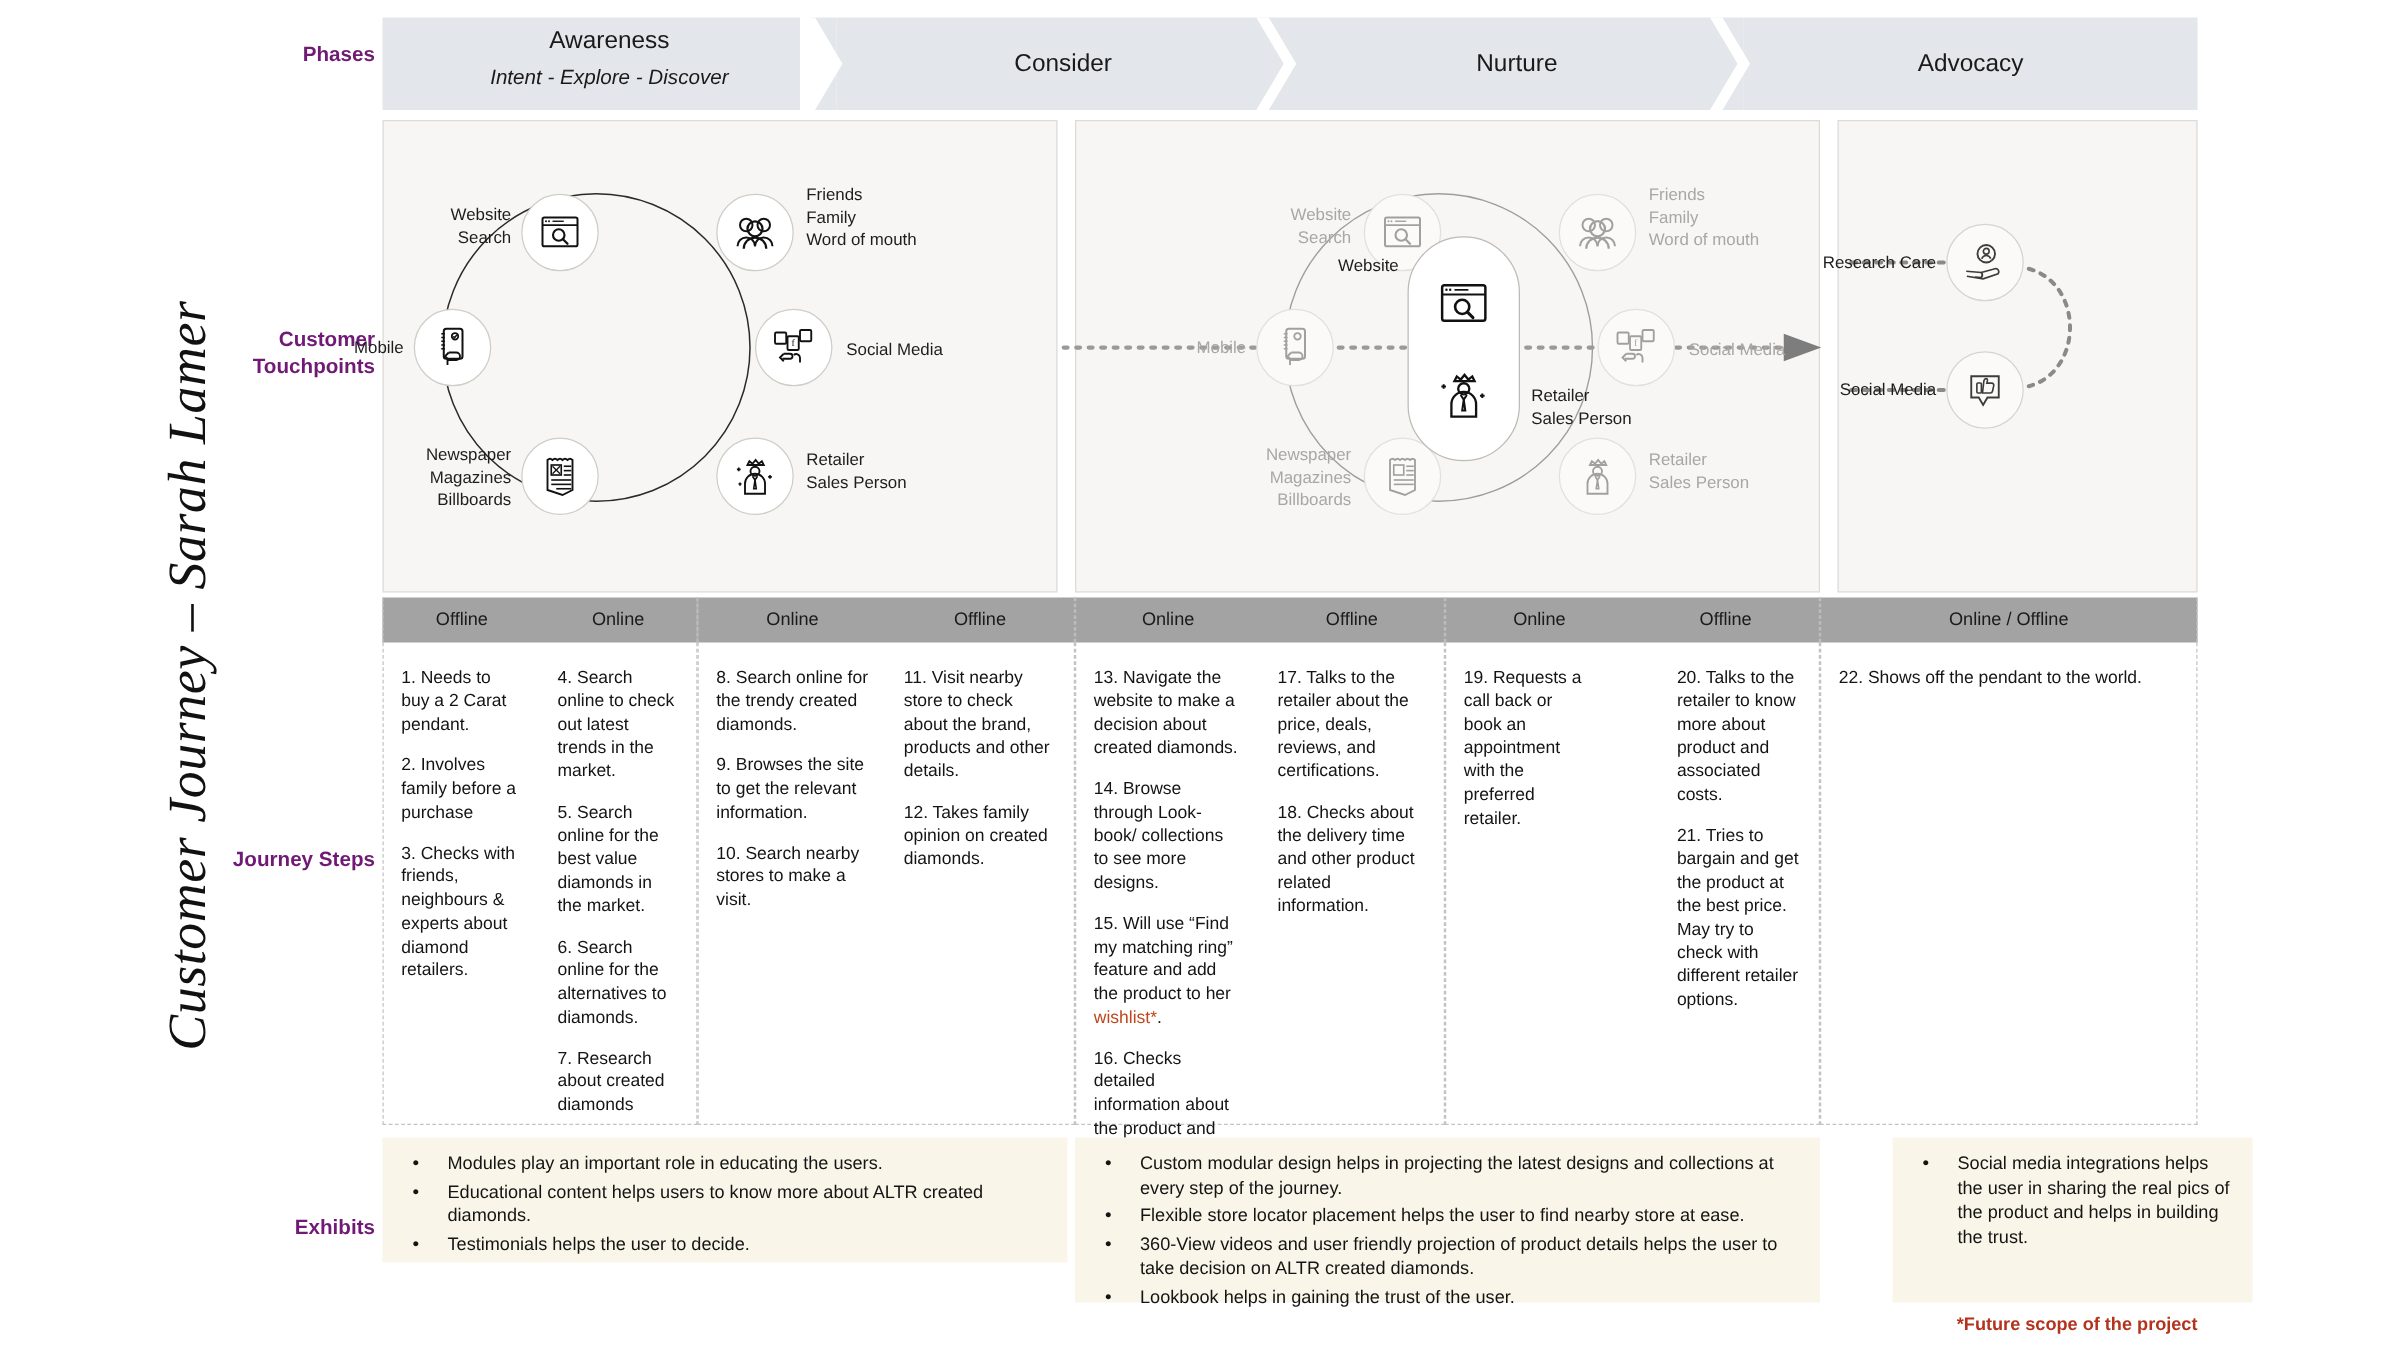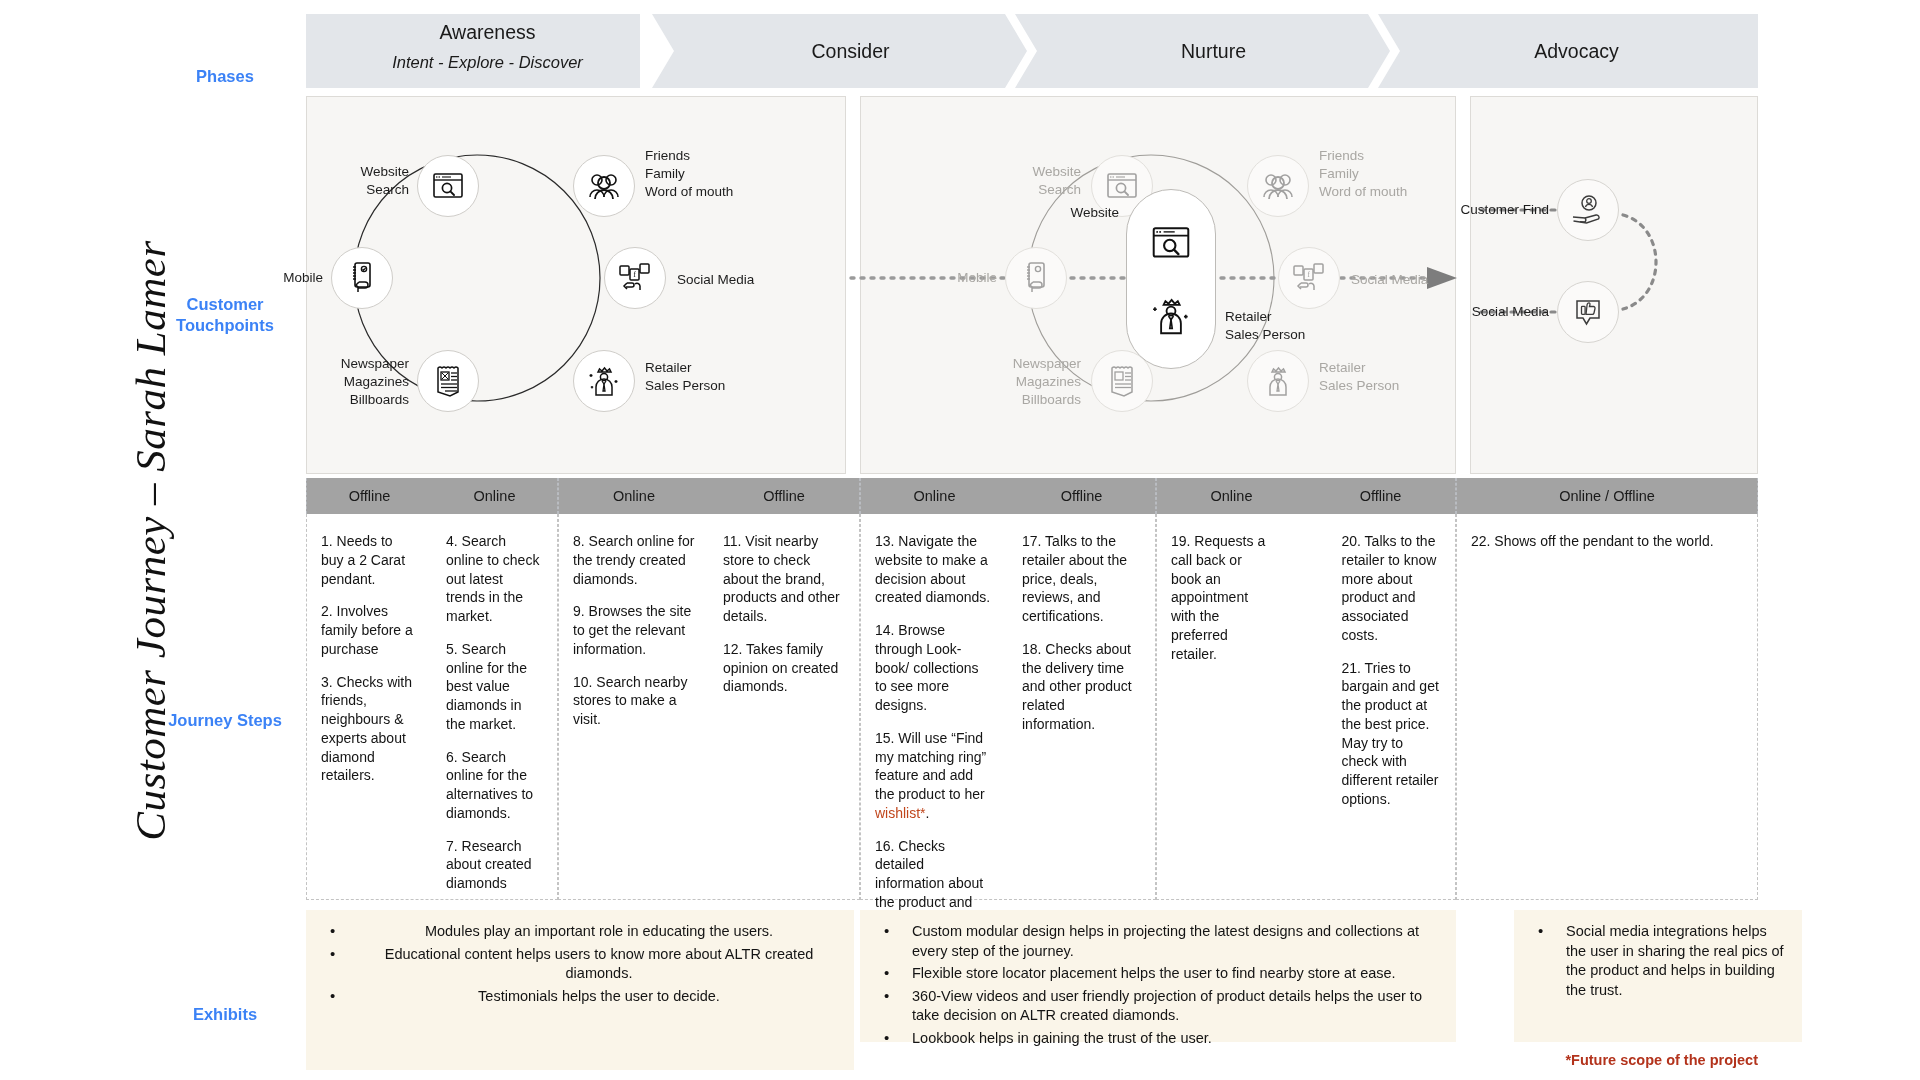--- a/index.html
+++ b/index.html
@@ -26,26 +26,25 @@
     font-size: 43px;
     color: #111;
     letter-spacing: .5px;
   }
 
   
   .rowlabel {
     position: absolute;
     left: 150px;
     width: 150px;
-    text-align: center;
+    text-align: right;
     font-size: 16.5px;
     font-weight: bold;
-    color: #3b82f6;
+    color: #701a75;
     line-height: 1.25;
-    margin-top: 32px;
   }
 
   
   .phases {
     position: absolute;
     left: 306px; top: 14px;
     width: 1452px; height: 74px;
     display: flex;
   }
   .phase {
@@ -417,21 +416,21 @@
 
       <div class="node" style="left:86px; top:82px; width:62px; height:62px; background:#fbfaf9; border-color:#d6d4d0;">
         <svg width="36" height="34" viewBox="0 0 36 34">
           <circle cx="19" cy="10" r="7" fill="none" stroke="#3c3c3c" stroke-width="1.5"></circle>
           <circle cx="19" cy="8" r="2.3" fill="none" stroke="#3c3c3c" stroke-width="1.3"></circle>
           <path d="M15.4,14 a3.8,3.8 0 0 1 7.2,0" fill="none" stroke="#3c3c3c" stroke-width="1.3"></path>
           <path d="M3,24 l12,1 a3,3 0 0 1 0,4 l-5,-0.4" fill="none" stroke="#3c3c3c" stroke-width="1.4"></path>
           <path d="M15,25 l11,-3 a2.5,2.5 0 0 1 2.5,4 l-12,4 l-13,-2" fill="none" stroke="#3c3c3c" stroke-width="1.4"></path>
         </svg>
       </div>
-      <div class="nlabel r" style="left:-70px; top:104px; width:148px; color:#1d1d1d;">Customer Find</div>
+      <div class="nlabel r" style="left:-70px; top:104px; width:148px; color:#1d1d1d;">Research Care</div>
 
       <div class="node" style="left:86px; top:184px; width:62px; height:62px; background:#fbfaf9; border-color:#d6d4d0;">
         <svg width="34" height="34" viewBox="0 0 34 34">
           <path d="M6,6 l22,0 l0,17 l-9,0 l-3.5,6 l-3.5,-6 l-6,0 z" fill="none" stroke="#3c3c3c" stroke-width="1.5"></path>
           <path d="M16,10.5 c0,-2 1.5,-3 2.5,-2.5 c1,0.5 0.3,2.5 0,3.5 l4,0 a1.6,1.6 0 0 1 1.5,2 l-1,4.5 a1.8,1.8 0 0 1 -1.8,1.4 l-6.2,0 z" fill="none" stroke="#3c3c3c" stroke-width="1.3"></path>
           <rect x="10.5" y="11.4" width="3.6" height="8" rx="0.8" fill="none" stroke="#3c3c3c" stroke-width="1.3"></rect>
         </svg>
       </div>
       <div class="nlabel r" style="left:-70px; top:206px; width:148px; color:#1d1d1d;">Social Media</div>
     </div>
@@ -511,21 +510,21 @@
     </div>
 
     <div class="js-group" style="left:1150px; width:302px;">
       <div class="js-cell" style="flex:0 0 100%; padding-right:40px;">
         <div class="js-item">22. Shows off the pendant to the world.</div>
       </div>
     </div>
   </div>
 
   <div class="ex-band">
-    <div class="ex-box" style="left:0px; width:548px; height:160px;text-align:center;">
+    <div class="ex-box" style="left:0px; width:548px; height:100px;">
       <ul class="ex-ul">
         <li class="ex-li">Modules play an important role in educating the users.</li>
         <li class="ex-li">Educational content helps users to know more about ALTR created diamonds.</li>
         <li class="ex-li">Testimonials helps the user to decide.</li>
       </ul>
     </div>
 
     <div class="ex-box" style="left:554px; width:596px; height:132px;">
       <ul class="ex-ul">
         <li class="ex-li">Custom modular design helps in projecting the latest designs and collections at every step of the journey.</li>

